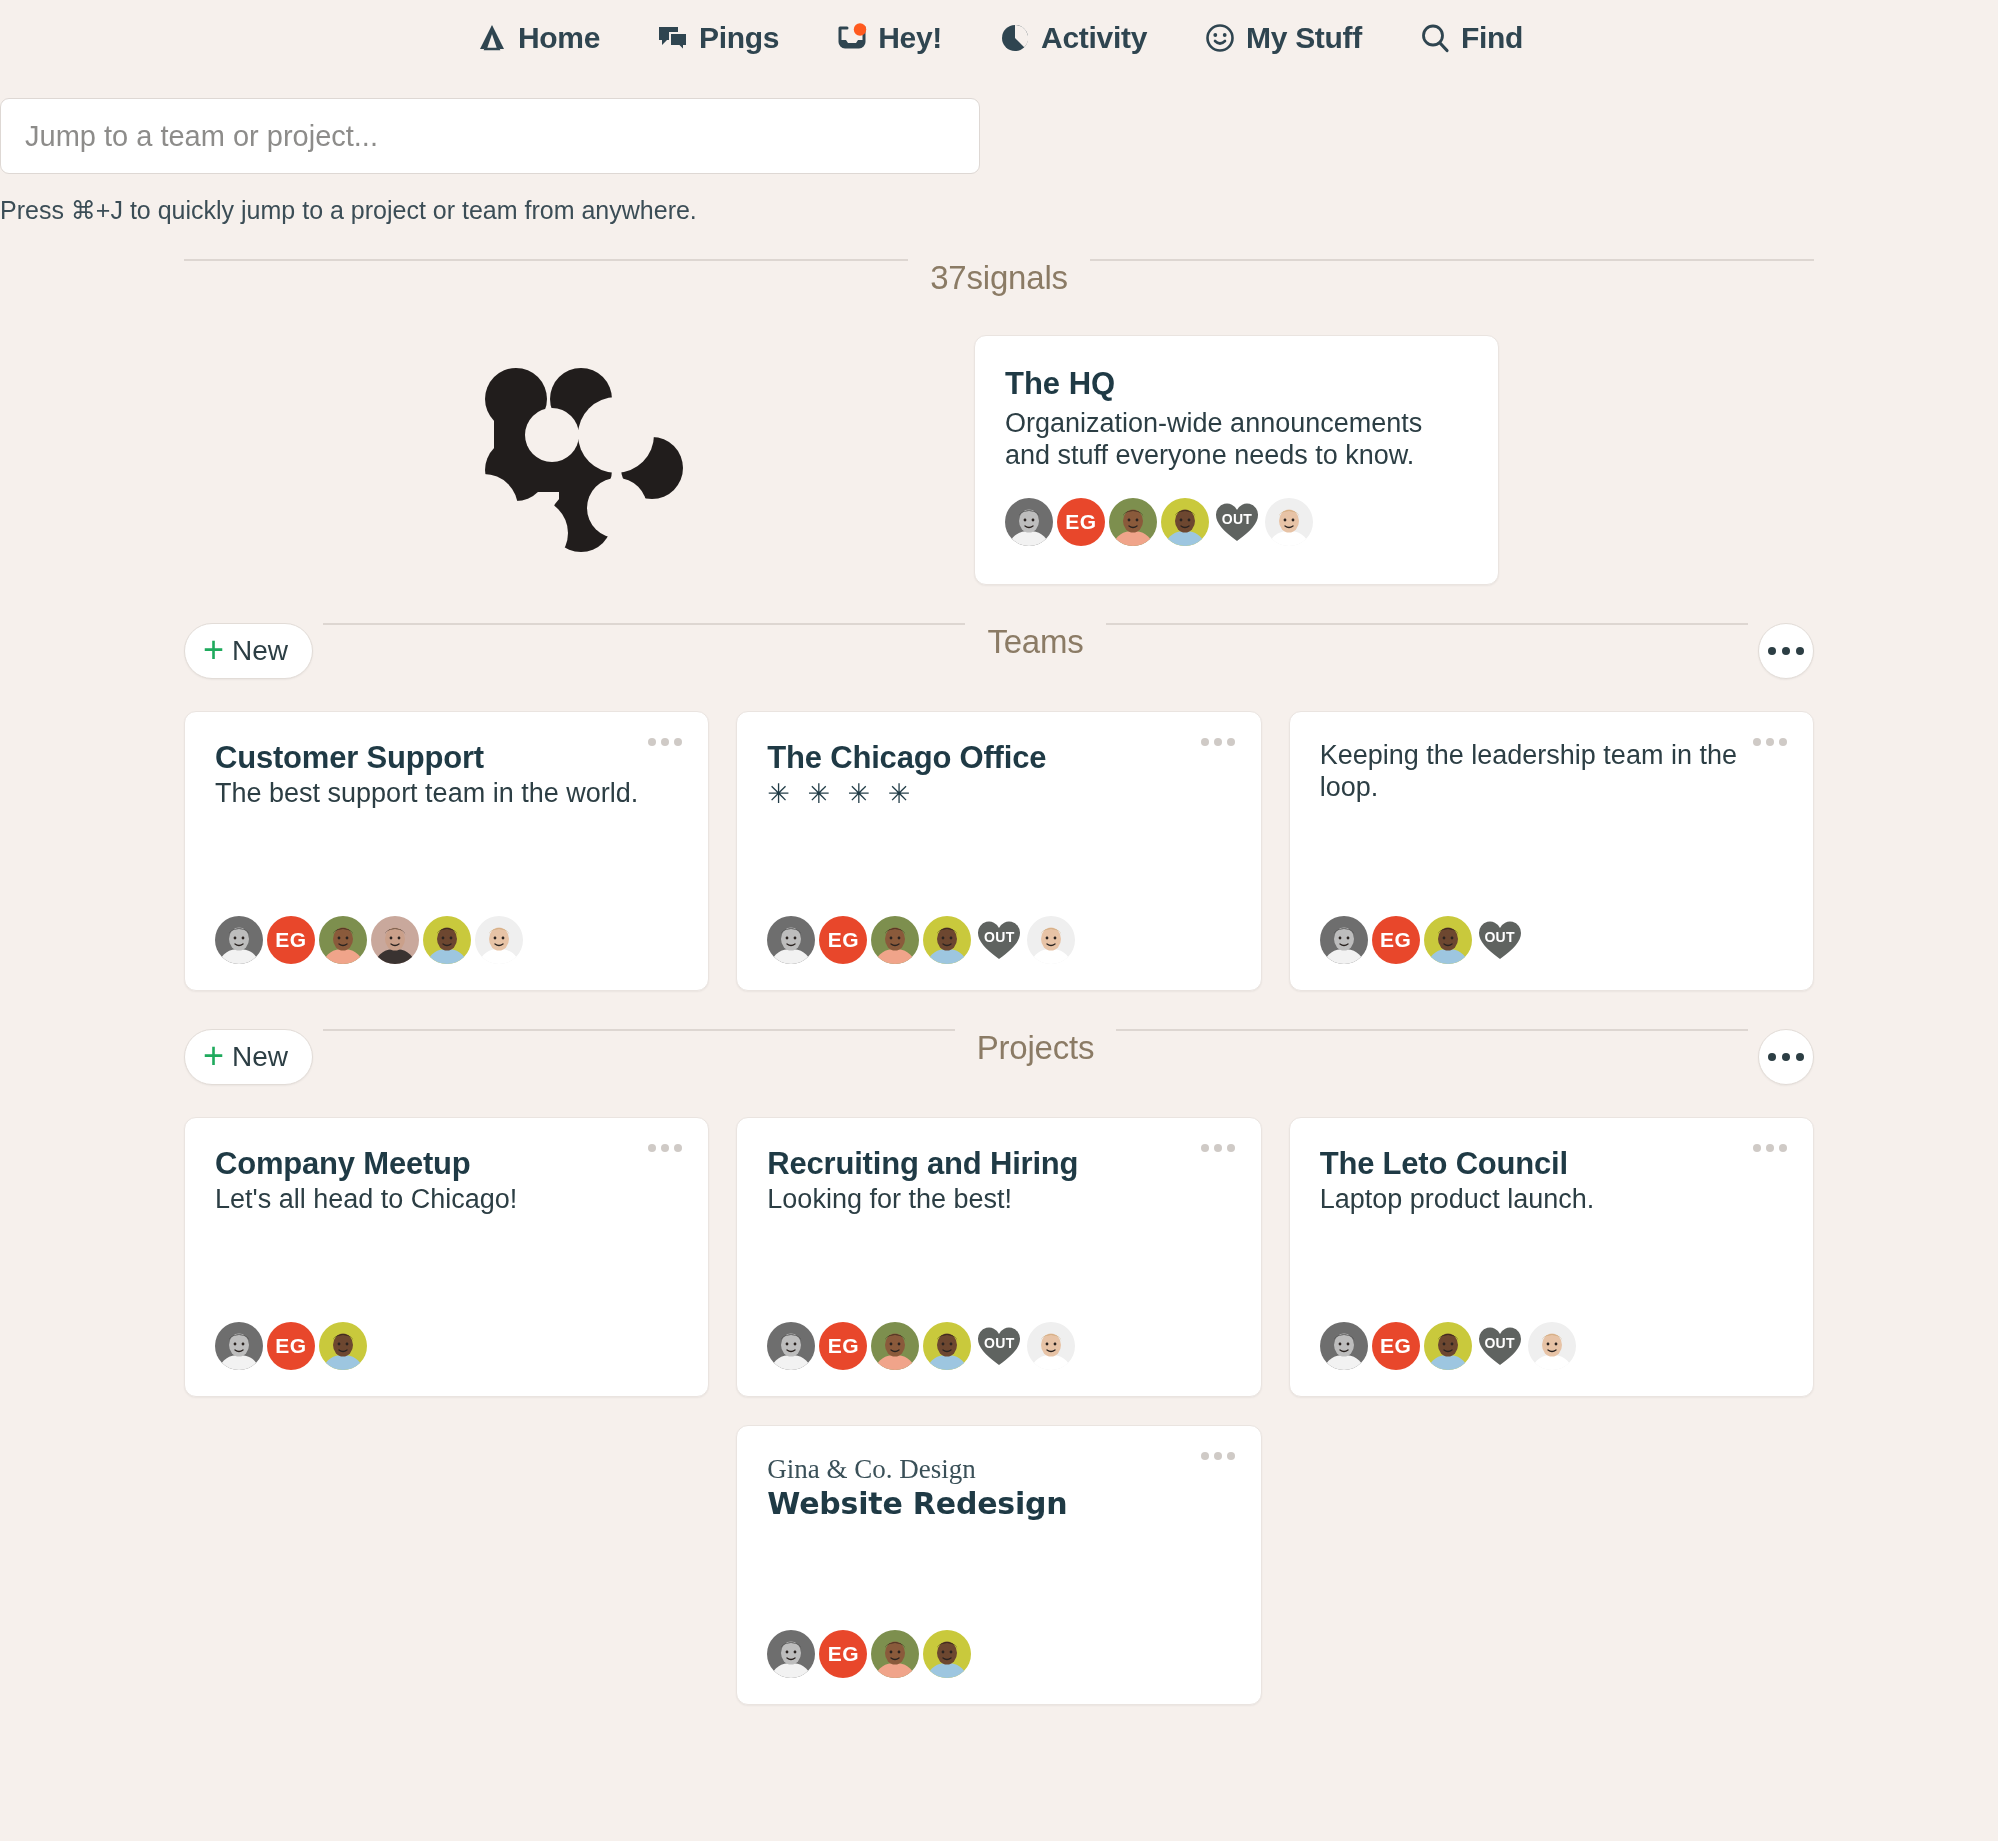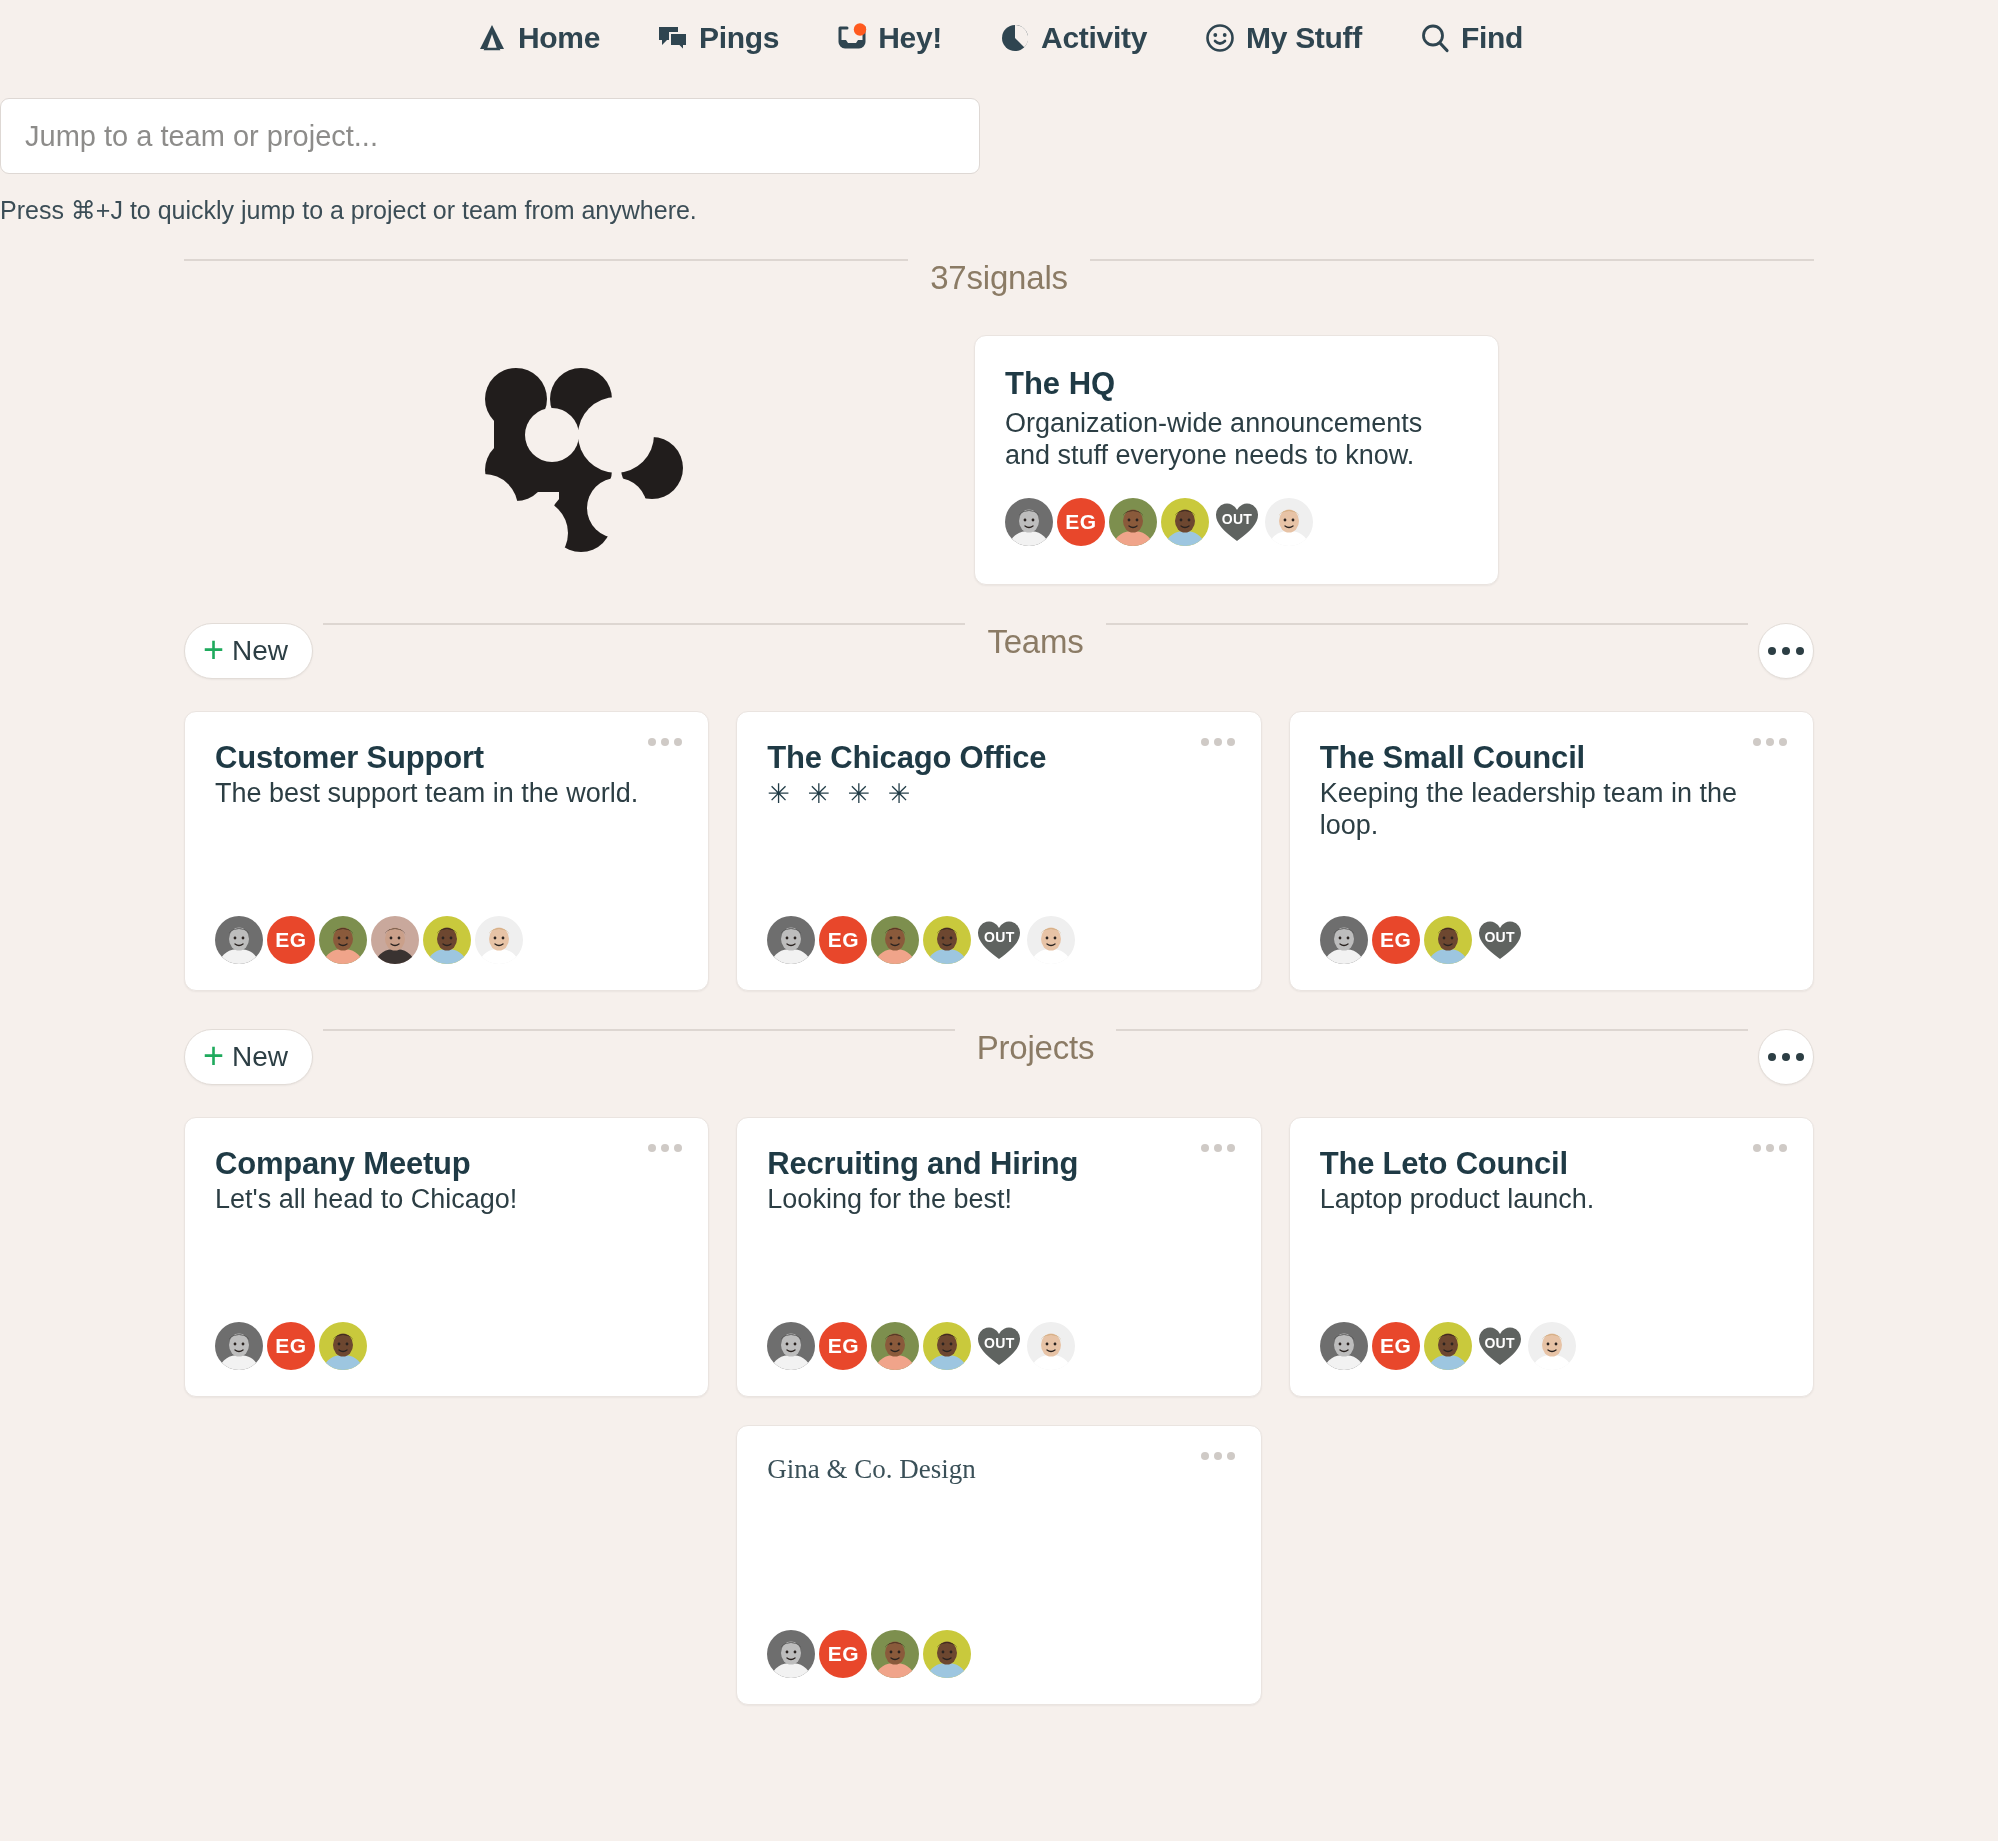--- a/index.html
+++ b/index.html
@@ -600,21 +600,20 @@
             </svg>
           </div>
         </div>
       </div>
       <div class="card">
         <div class="card-dots">
           <i></i>
           <i></i>
           <i></i>
         </div>
-        <div class="card-title">The Small Council</div>
         <div class="card-sub">Keeping the leadership team in the loop.</div>
         <div class="avatars">
           <div class="av">
             <svg viewBox="0 0 48 48" width="48" height="48">
               <rect width="48" height="48" fill="#6e6e6e"></rect>
               <path d="M4 48 C6 37 15 33 24 33 C33 33 42 37 44 48 Z" fill="#f2f2f2"></path>
               <ellipse cx="24" cy="23" rx="10" ry="11.5" fill="#bdbdbd"></ellipse>
               <path d="M13.5 20 C13.5 10 34.5 10 34.5 20 C34.5 16 30 13 24 13 C18 13 13.5 16 13.5 20 Z" fill="#2b2b2b"></path>
               <circle cx="20" cy="22" r="1.4" fill="#2a2320"></circle>
               <circle cx="28" cy="22" r="1.4" fill="#2a2320"></circle>
@@ -806,20 +805,21 @@
           </div>
         </div>
       </div>
       <div class="card geometric" style="grid-column: 2;">
         <div class="card-dots">
           <i></i>
           <i></i>
           <i></i>
         </div>
         <div class="card-eyebrow">Gina &amp; Co. Design</div>
+        <div class="card-title">Website Redesign</div>
         <div class="avatars">
           <div class="av">
             <svg viewBox="0 0 48 48" width="48" height="48">
               <rect width="48" height="48" fill="#6e6e6e"></rect>
               <path d="M4 48 C6 37 15 33 24 33 C33 33 42 37 44 48 Z" fill="#f2f2f2"></path>
               <ellipse cx="24" cy="23" rx="10" ry="11.5" fill="#bdbdbd"></ellipse>
               <path d="M13.5 20 C13.5 10 34.5 10 34.5 20 C34.5 16 30 13 24 13 C18 13 13.5 16 13.5 20 Z" fill="#2b2b2b"></path>
               <circle cx="20" cy="22" r="1.4" fill="#2a2320"></circle>
               <circle cx="28" cy="22" r="1.4" fill="#2a2320"></circle>
               <path d="M20 28 q4 3 8 0" stroke="#2a2320" stroke-width="1.3" fill="none" stroke-linecap="round"></path>

